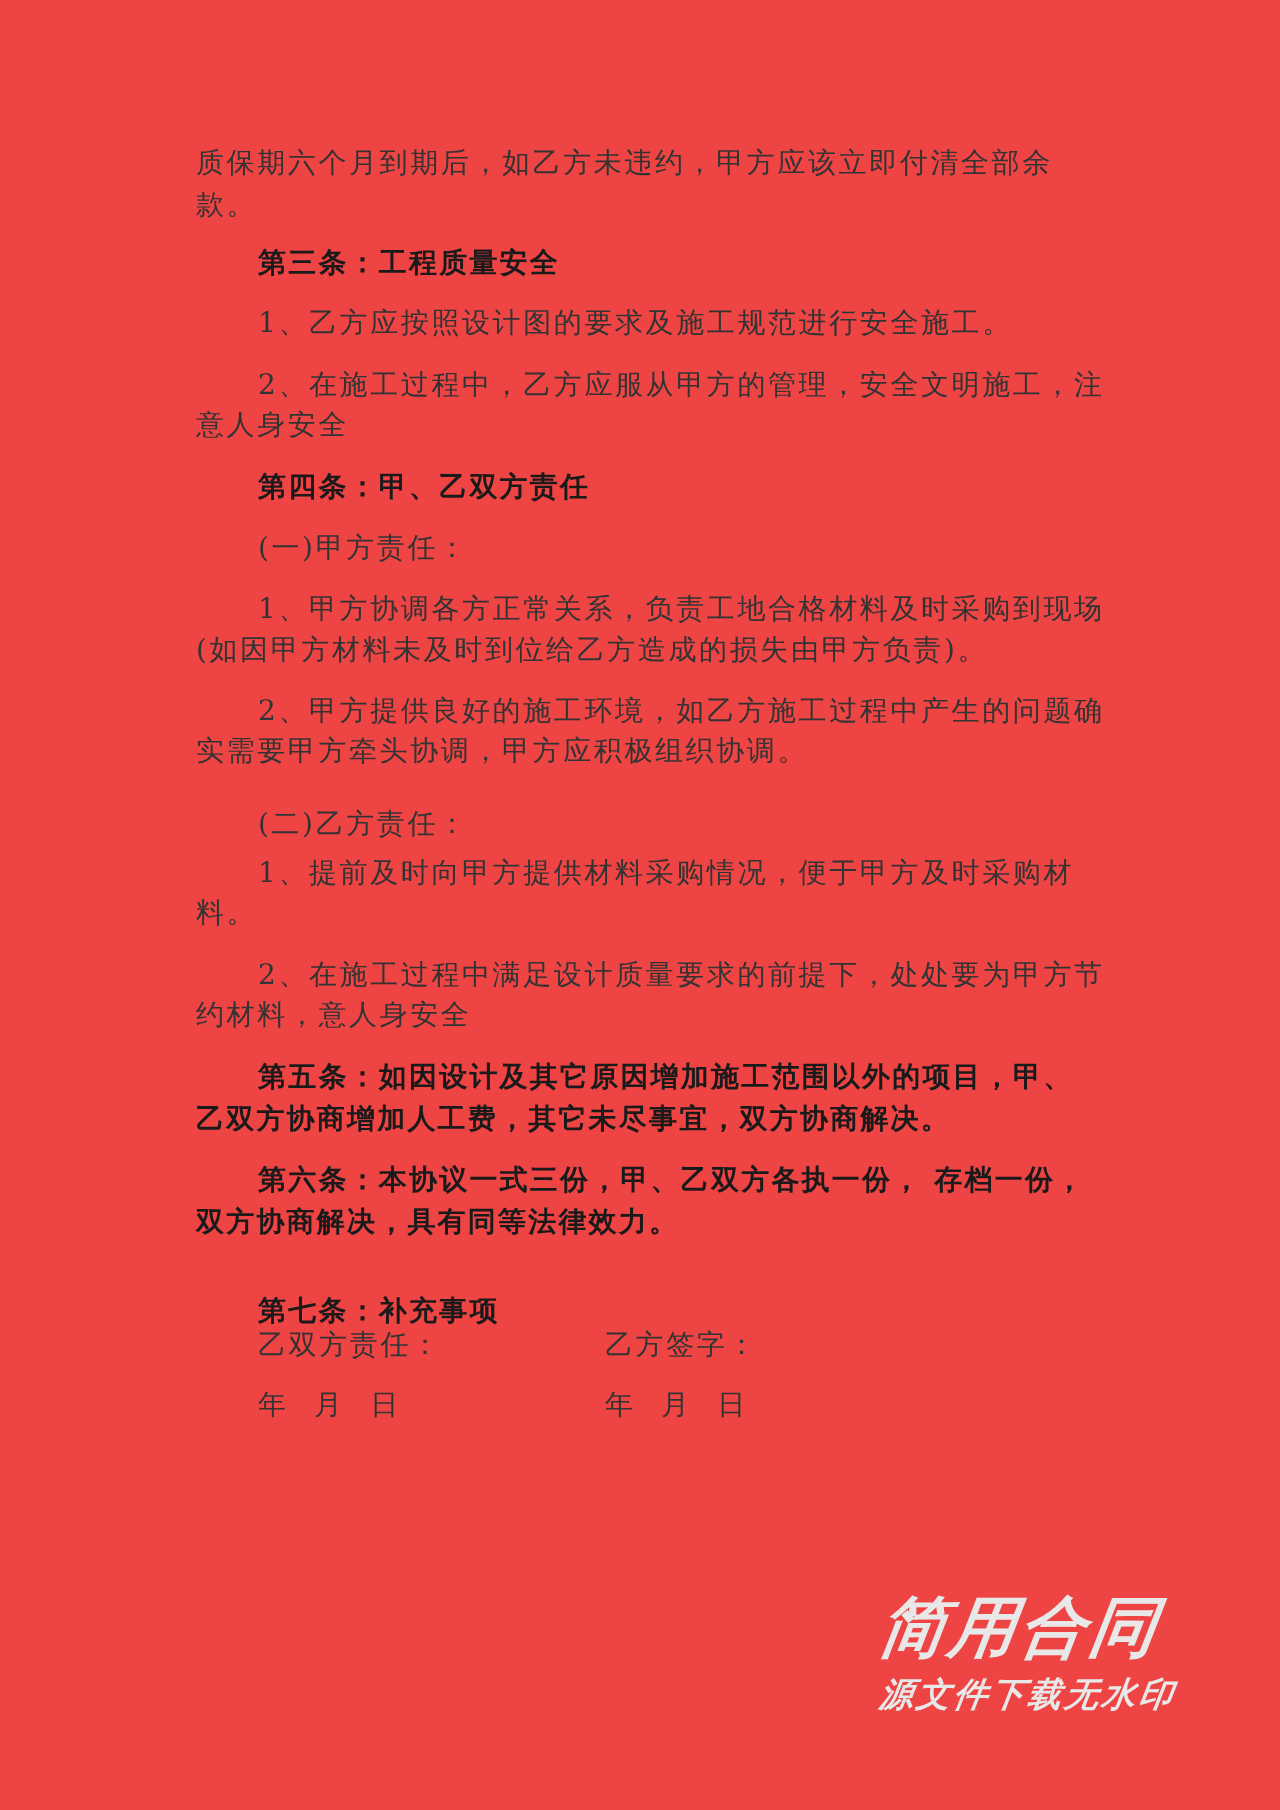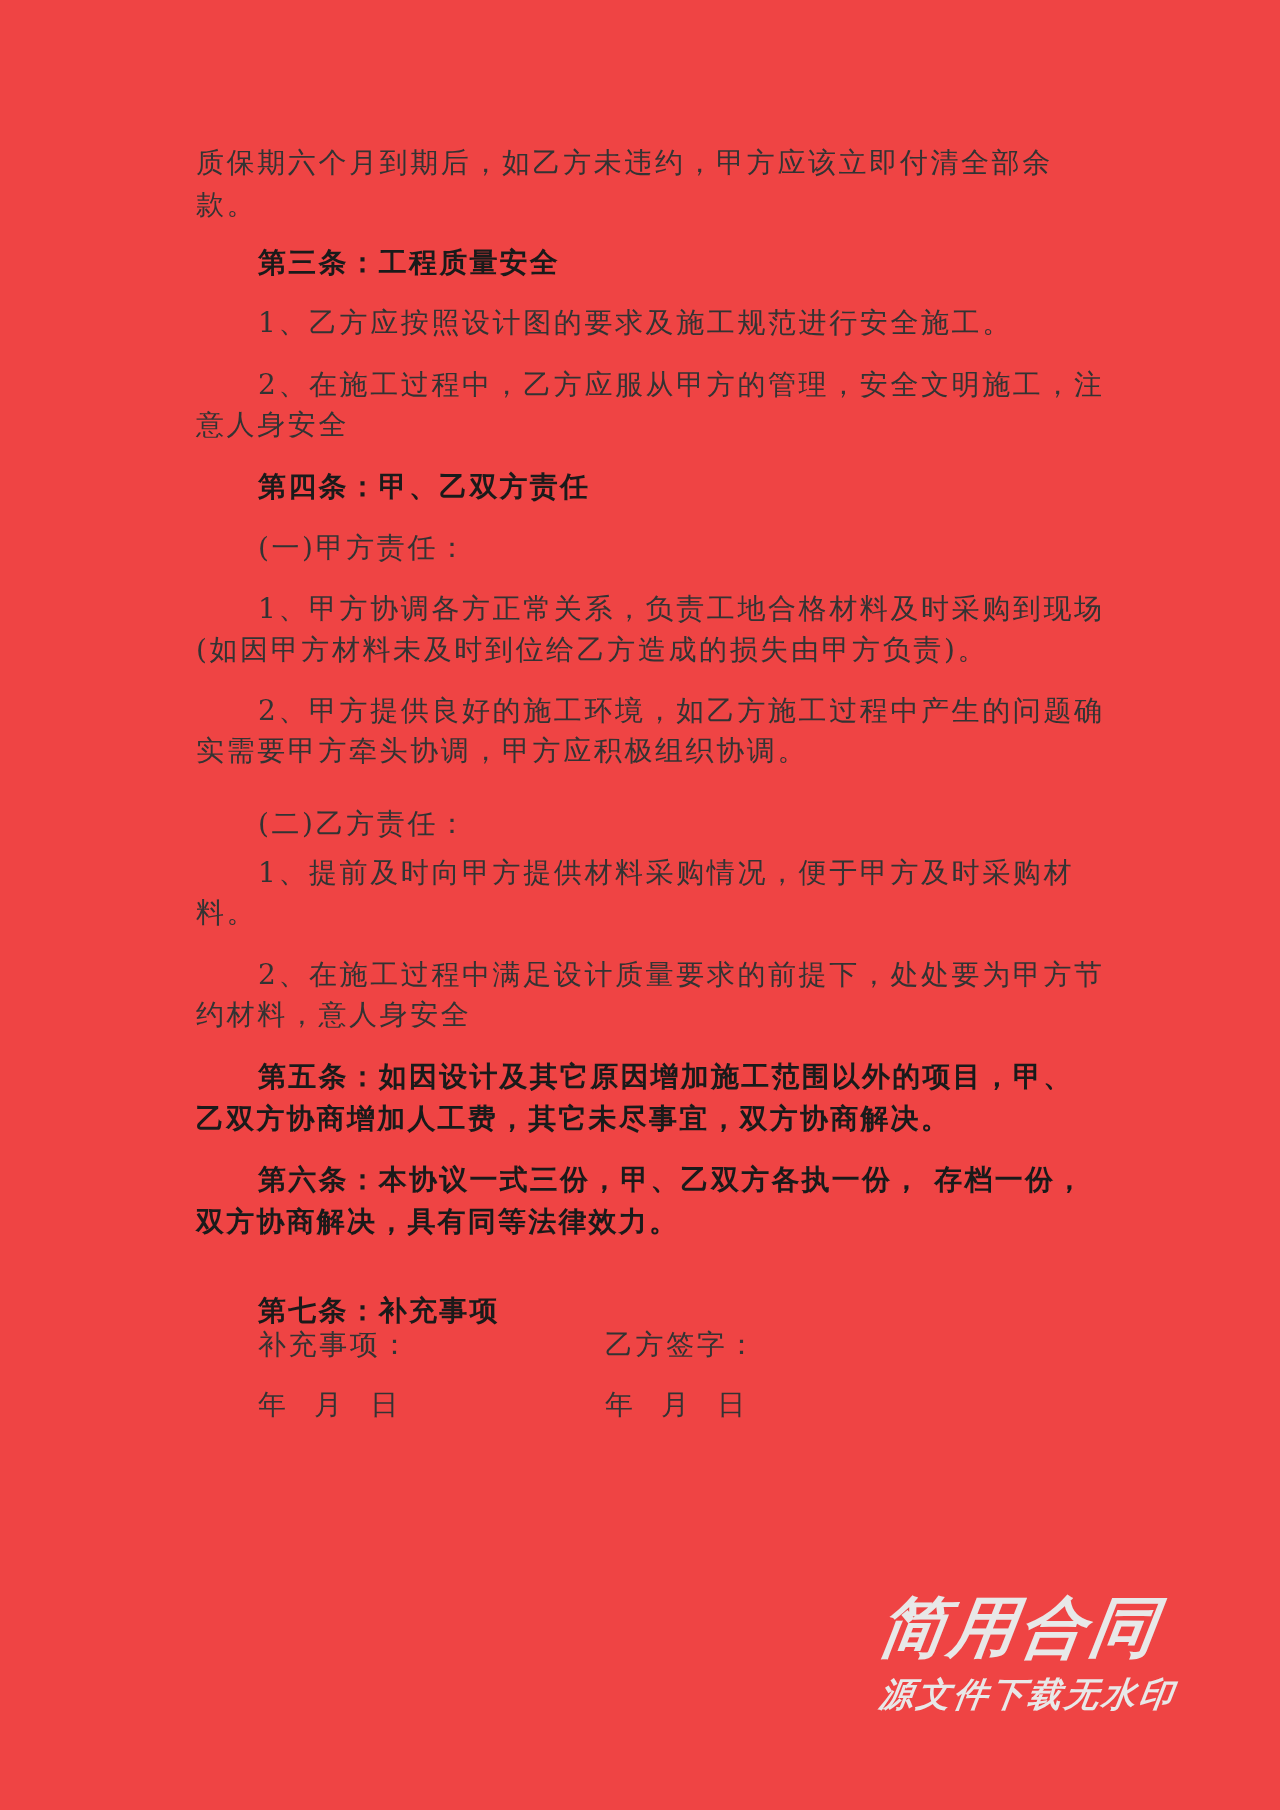--- a/index.html
+++ b/index.html
@@ -53,21 +53,21 @@
       <div class="line" style="top: 893px;">料。</div>
       <div class="line indent" style="top: 955px;">2、在施工过程中满足设计质量要求的前提下，处处要为甲方节</div>
       <div class="line" style="top: 995px;">约材料，意人身安全</div>
       <div class="line indent bold" style="top: 1057px;">第五条：如因设计及其它原因增加施工范围以外的项目，甲、</div>
       <div class="line bold" style="top: 1099px;">乙双方协商增加人工费，其它未尽事宜，双方协商解决。</div>
       <div class="line indent bold" style="top: 1160px;">第六条：本协议一式三份，甲、乙双方各执一份， 存档一份，</div>
       <div class="line bold" style="top: 1202px;">双方协商解决，具有同等法律效力。</div>
       <div class="line indent bold" style="top: 1263px; margin-top: 28px;">第七条：补充事项</div>
     </div>
 
-  <div class="line indent" style="top:1325px;">补充事项：</div>
+  <div class="line indent" style="top:1325px;">乙双方责任：</div>
   <div class="line sig-right" style="top:1325px;">乙方签字：</div>
   <div class="line indent date-spaced" style="top:1385px;">年 月 日</div>
   <div class="line sig-right date-spaced" style="top:1385px;">年 月 日</div>
 
   <div class="watermark">
     <div class="wm-main">简用合同</div>
     <div class="wm-sub">源文件下载无水印</div>
   </div>
 </div>
 

